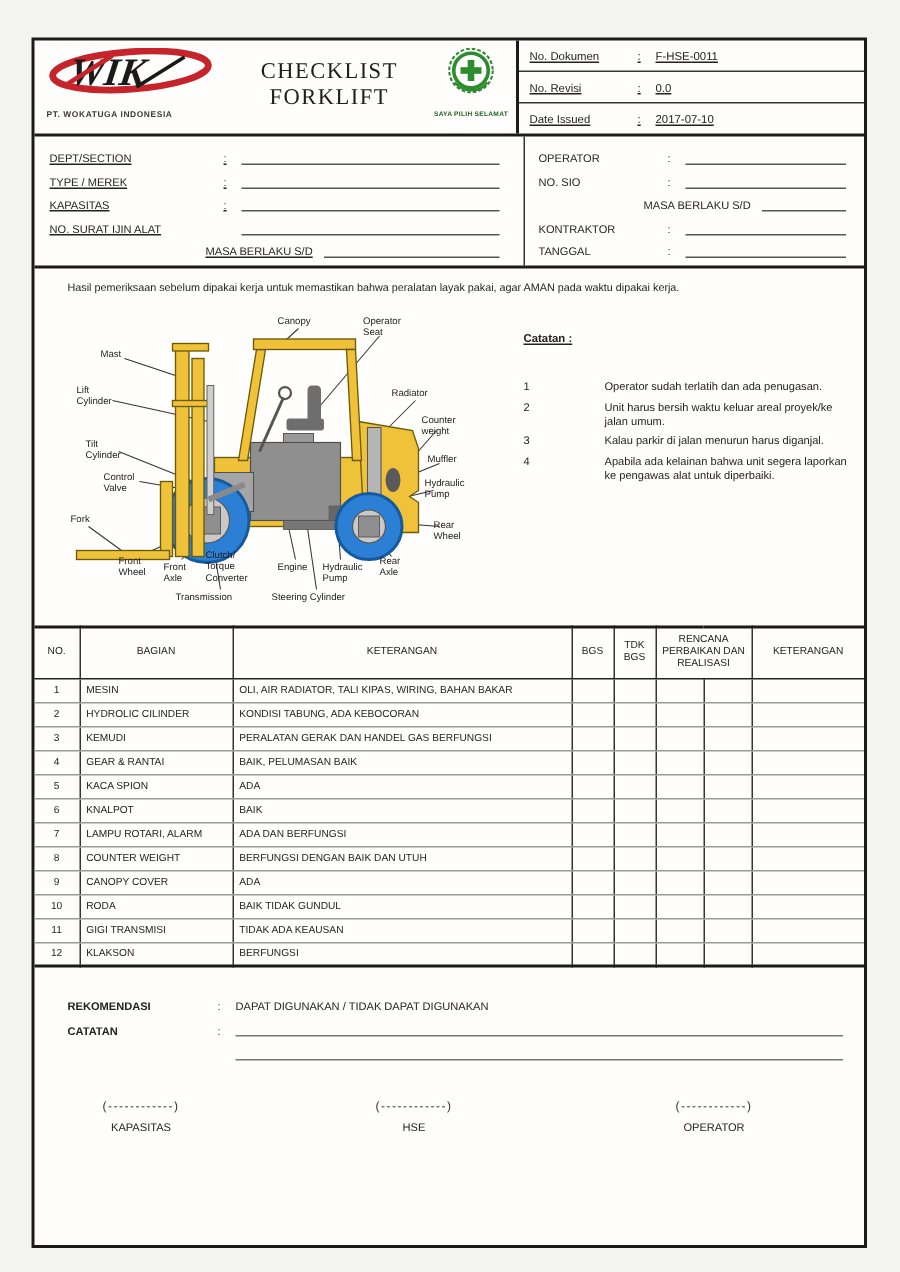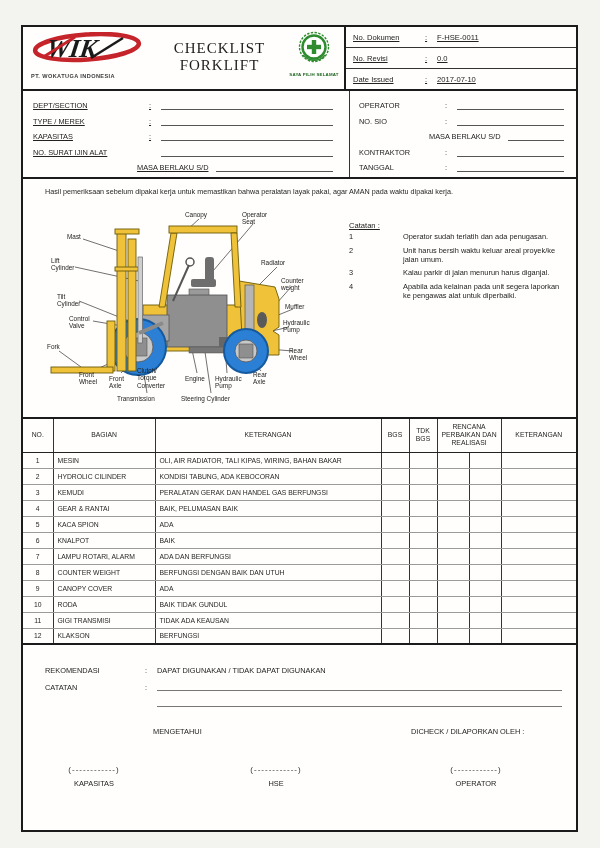--- a/index.html
+++ b/index.html
@@ -44,42 +44,42 @@
   .f-masa { margin-right:8px; }
 
   
   .instruction { height:26px; font-size:7.2px; padding:8px 0 0 22px; color:#1f1f1f; }
 
   
   .diagram-section { height:212px; display:flex; }
   .diagram { position:relative; width:294px; height:205px; margin:4px 0 0 16px; }
   .dlabel { position:absolute; font-size:6.4px; line-height:7.4px; color:#1c1c1c; white-space:pre-line; }
   .notes { flex:1; padding:16px 10px 0 16px; font-size:7.4px; line-height:9px; }
-  .notes-title { font-weight:normal; text-decoration:underline; margin-bottom:2px; font-size:7.6px; }
+  .notes-title { font-weight:bold; text-decoration:underline; margin-bottom:23px; font-size:7.6px; }
   .note-item { display:flex; margin-bottom:4.5px; }
   .n-num { width:10px; flex:none; }
   .n-text { flex:1;margin-left:44px; }
 
   
   .check-table { width:100%; border-collapse:collapse; table-layout:fixed;
     border-top:2px solid #1b1b1b; border-bottom:2px solid #1b1b1b; font-size:6.8px; }
   .check-table th { border-left:1px solid #333; border-bottom:1.5px solid #222;
     font-weight:normal; text-align:center; height:34px; padding:1px 2px; line-height:8px; color:#1d1d1d; }
   .check-table th:first-child { border-left:none; }
   .check-table td { border-left:1px solid #333; border-bottom:1px solid #9a9a9a;
     height:16px; padding:1px 4px; color:#1f1f1f; }
   .check-table td:first-child { border-left:none; }
   .check-table tr:last-child td { border-bottom:none; }
   .c-no { text-align:center; }
   .c-ren { border-left:1px solid #333; }
 
   
   .footer { padding-top:13px; font-size:7.4px; }
   .fo-row { display:flex; align-items:flex-end; height:17px; padding-left:22px; }
-  .fo-label { width:100px; }
+  .fo-label { width:100px;font-weight:bold; }
   .fo-colon { width:12px; }
   .fo-line { flex:1; border-bottom:1px solid #777; height:11px; margin:0 14px 1px 0; }
   .fo-line2 { border-bottom:1px solid #777; height:1px; margin:14px 14px 0 134px; }
   .fo-sign-head { position:relative; height:12px; margin-top:20px; }
   .mengetahui { position:absolute; left:130px; }
   .dicheck { position:absolute; left:388px; }
   .sig-row { position:relative; height:44px; margin-top:26px; }
   .sig { position:absolute; width:150px; text-align:center; top:0; }
   .sig-1 { left:-4px; } .sig-2 { left:178px; } .sig-3 { left:378px; }
   .sig-line { font-size:8px; letter-spacing:1px; color:#333; }
@@ -303,21 +303,21 @@
       <div class="note-item">
         <span class="n-num">2</span>
         <span class="n-text">Unit harus bersih waktu keluar areal proyek/ke jalan umum.</span>
       </div>
       <div class="note-item">
         <span class="n-num">3</span>
         <span class="n-text">Kalau parkir di jalan menurun harus diganjal.</span>
       </div>
       <div class="note-item">
         <span class="n-num">4</span>
-        <span class="n-text">Apabila ada kelainan pada unit segera laporkan ke pengawas alat untuk diperbaiki.</span>
+        <span class="n-text">Apabila ada kelainan bahwa unit segera laporkan ke pengawas alat untuk diperbaiki.</span>
       </div>
     </div>
   </div>
 
   <table class="check-table">
     <colgroup>
       <col style="width:30px">
         <col style="width:102px">
         <col style="width:226px">
       <col style="width:28px">
@@ -466,24 +466,20 @@
       <span class="fo-label">REKOMENDASI</span>
       <span class="fo-colon">:</span>
       <span>DAPAT DIGUNAKAN  /  TIDAK DAPAT DIGUNAKAN</span>
     </div>
     <div class="fo-row">
       <span class="fo-label">CATATAN</span>
       <span class="fo-colon">:</span>
       <span class="fo-line"></span>
     </div>
     <div class="fo-line2"></div>
-    <div class="fo-sign-head">
-      <span class="mengetahui">MENGETAHUI</span>
-      <span class="dicheck">DICHECK / DILAPORKAN OLEH :</span>
-    </div>
     <div class="sig-row">
       <div class="sig sig-1">
         <div class="sig-line">(------------)</div>
         <div class="sig-role">KAPASITAS</div>
       </div>
       <div class="sig sig-2">
         <div class="sig-line">(------------)</div>
         <div class="sig-role">HSE</div>
       </div>
       <div class="sig sig-3">

